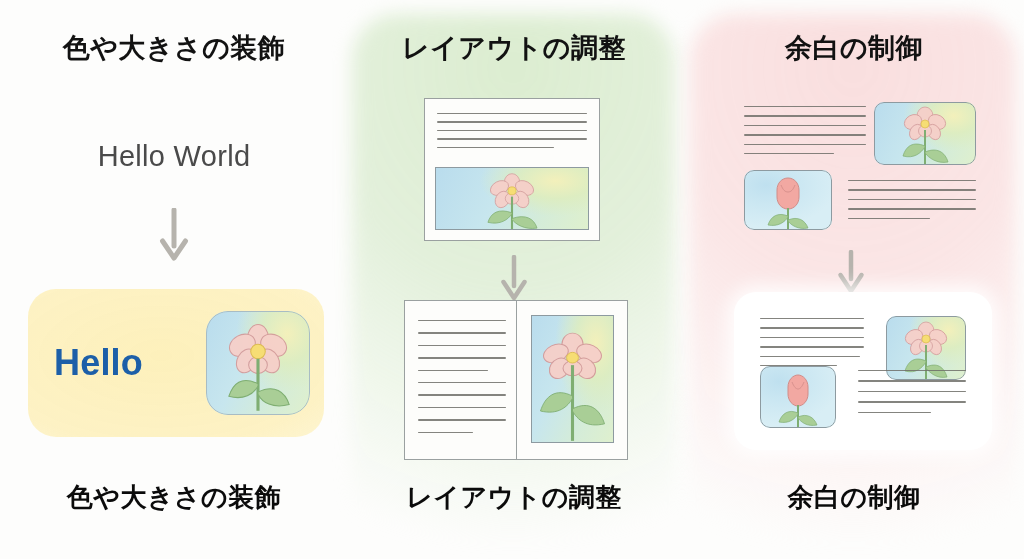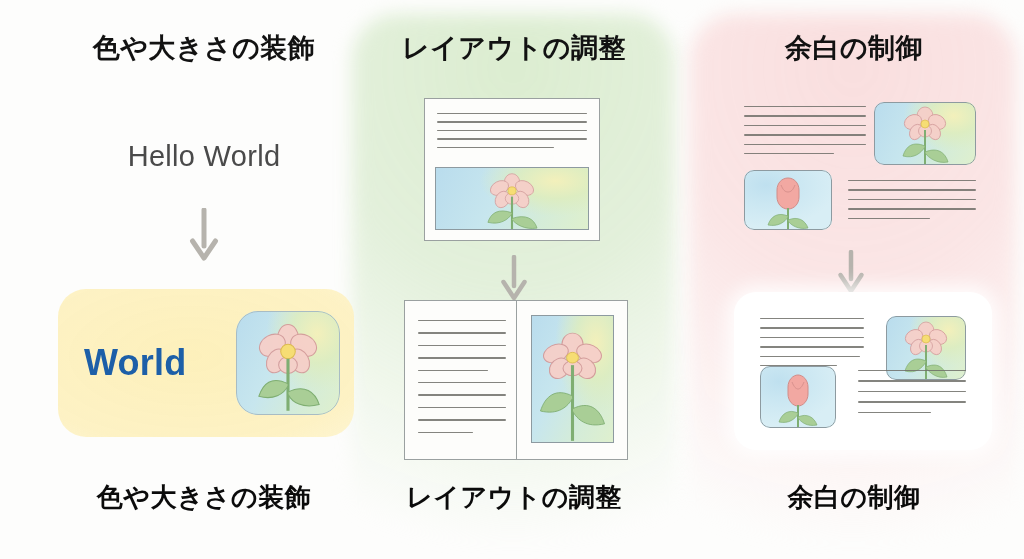--- a/index.html
+++ b/index.html
@@ -26,21 +26,21 @@
     background:
       radial-gradient(130% 90% at 50% 10%, rgba(218,236,206,.95) 0%, rgba(223,238,214,.88) 45%, rgba(236,245,231,.72) 75%, rgba(250,252,249,0) 100%);
   }
   .wash.pink {
     left: 690px; top: 14px; width: 326px; height: 534px;
     background:
       radial-gradient(130% 90% at 50% 10%, rgba(249,221,221,.95) 0%, rgba(250,226,226,.88) 45%, rgba(252,238,238,.72) 75%, rgba(253,248,248,0) 100%);
   }
 
   .panel { position: absolute; top: 0; height: 559px; }
-  #panel1 { left: 0;    width: 348px; margin-left: 30px; }
+  #panel1 { left: 0;    width: 348px; }
   #panel2 { left: 348px; width: 332px; }
   #panel3 { left: 684px; width: 340px; }
 
   
   .title-wrap { position: absolute; left: 0; right: 0; top: 34px; text-align: center; }
   .title {
     position: relative; display: inline-block;
     font-size: 27px; font-weight: 700; color: #121212;
     letter-spacing: .5px; line-height: 1.1; padding: 0 6px;
     white-space: nowrap;
@@ -138,21 +138,21 @@
     <div class="arrow" id="arrow1">
       <svg width="30" height="56" viewBox="0 0 30 56" aria-hidden="true">
         <path d="M15 2 L15 38" stroke="#b6b3ad" stroke-width="5" stroke-linecap="round" fill="none"></path>
         <path d="M3.5 33 L15 50 L26.5 33" stroke="#b6b3ad" stroke-width="5" stroke-linecap="round" stroke-linejoin="round" fill="none"></path>
       </svg>
     </div>
 
     <div id="styledBox"></div>
     <div id="styledBoxInner">
       <div id="helloStyled">
-        <div>World</div>
+        <div>Hello</div>
       </div>
       <div class="pic" style="width:104px;height:104px;border-radius:22px;">
         <div class="sky bluegreen"></div>
         <svg viewBox="0 0 100 100" preserveAspectRatio="none" aria-hidden="true">
           <g stroke="#d39a9a" stroke-width="1" fill="#f6cfc9" opacity=".95">
             <ellipse cx="50" cy="26" rx="10" ry="13"></ellipse>
             <ellipse cx="35" cy="33" rx="13" ry="10" transform="rotate(-28 35 33)"></ellipse>
             <ellipse cx="65" cy="33" rx="13" ry="10" transform="rotate(28 65 33)"></ellipse>
             <ellipse cx="39" cy="48" rx="12" ry="9" transform="rotate(-62 39 48)"></ellipse>
             <ellipse cx="61" cy="48" rx="12" ry="9" transform="rotate(62 61 48)"></ellipse>

